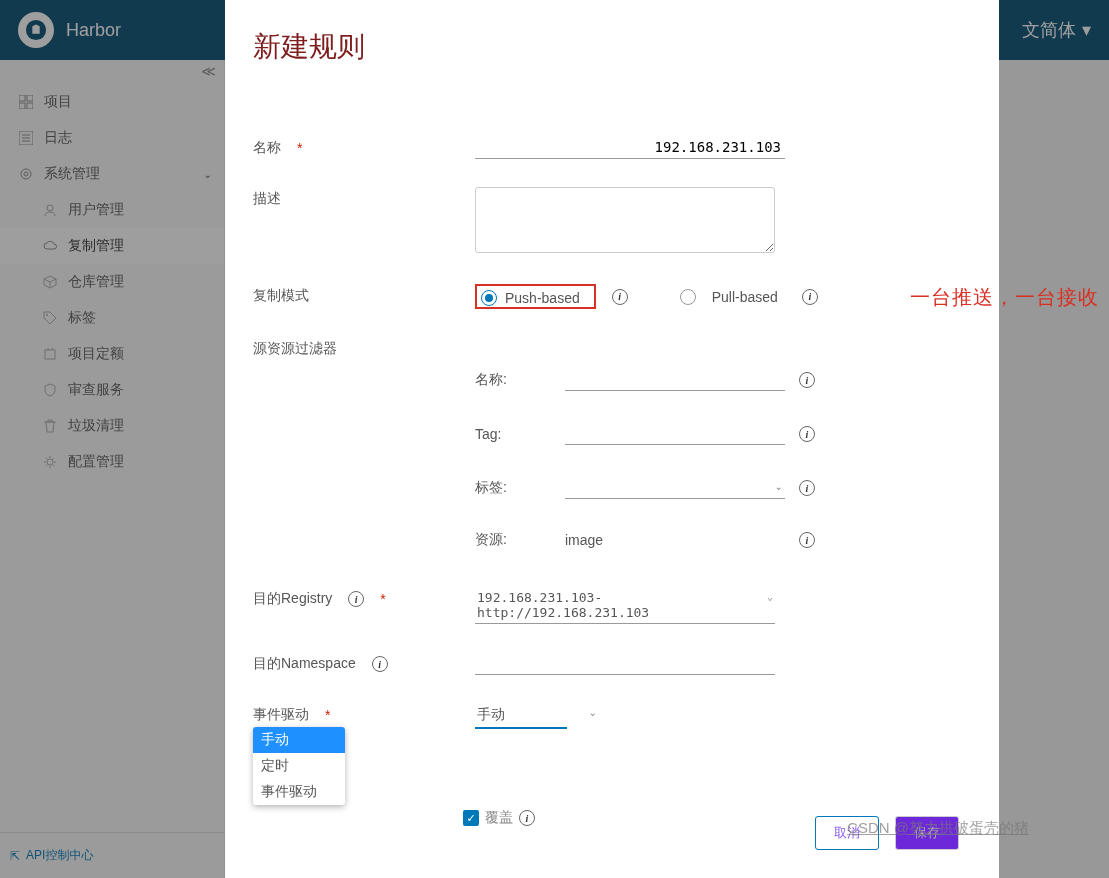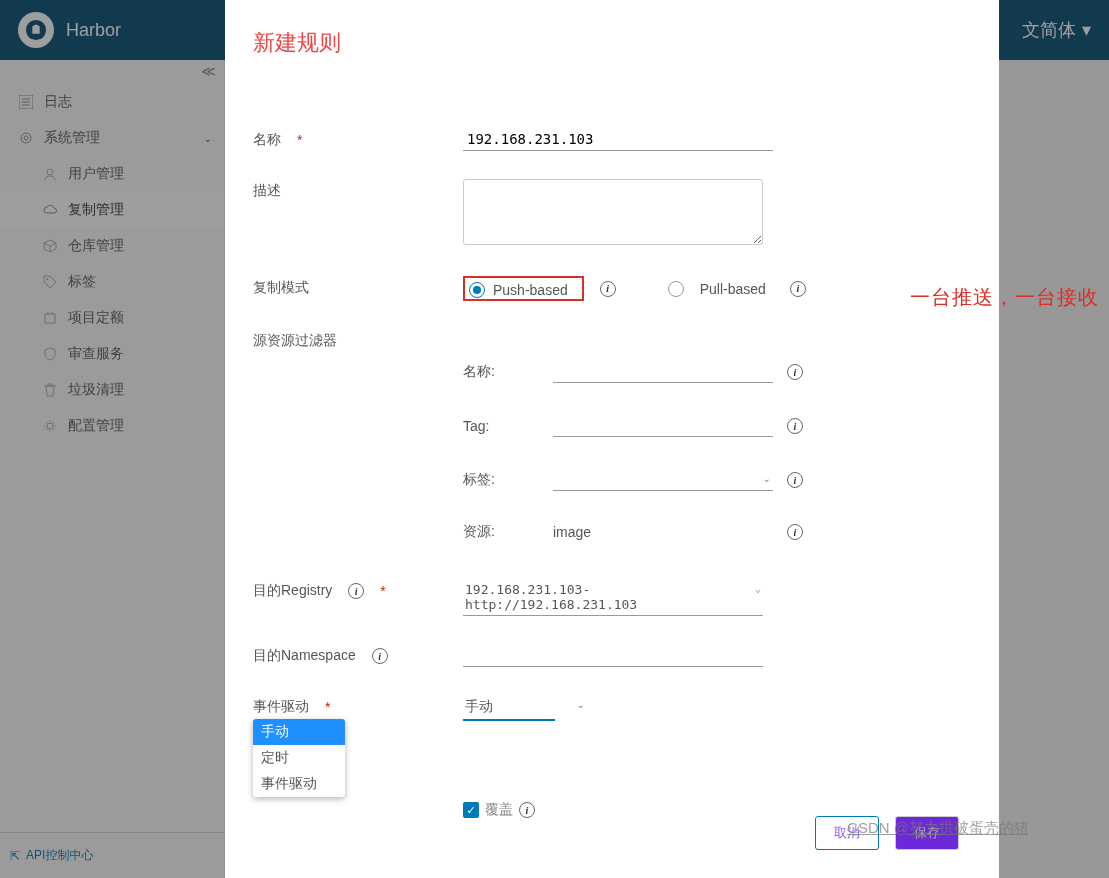--- a/index.html
+++ b/index.html
@@ -12,26 +12,26 @@
 .sidebar { width: 225px; background: #fafafa; border-right: 1px solid #e6e6e6; padding-top: 24px; position: relative; }
 .collapse-ind { position: absolute; top: 3px; right: 8px; color: #888; font-size: 14px; }
 .nav-item { display: flex; align-items: center; padding: 9px 12px 9px 18px; color: #565656; cursor: pointer; font-size: 14px; }
 .nav-item.sub { padding-left: 42px; }
 .nav-item.active { background: #fff; color: #313131; }
 .nav-icon { width: 16px; height: 16px; margin-right: 10px; display: inline-flex; align-items: center; justify-content: center; }
 .nav-caret { margin-left: auto; font-size: 10px; }
 .footer-link { position: absolute; left: 0; bottom: 0; width: 225px; padding: 14px 10px; border-top: 1px solid #d9d9d9; color: #0079b8; font-size: 12px; display: flex; align-items: center; gap: 6px; }
 .overlay { position: absolute; inset: 0; background: rgba(40,40,40,0.45); z-index: 5; }
 .modal { position: absolute; top: 0; left: 225px; width: 774px; height: 878px; background: #fff; z-index: 10; padding: 28px 40px 20px 28px; }
-.modal-title { font-size: 22px; color: #ef4444; margin-bottom: 70px; }
-.form-row { display: flex; align-items: flex-start; margin-bottom: 28px; }
+.modal-title { font-size: 28px; color: #7f1d1d; margin-bottom: 70px; }
+.form-row { display: flex; align-items: flex-start; margin-bottom: 28px; gap: 12px; }
 .form-label { width: 210px; font-size: 14px; color: #565656; padding-top: 3px; display: flex; align-items: center; gap: 6px; }
 .req { color: #c92100; }
 .form-field { flex: 1; }
-.underline-input { border: none; border-bottom: 1px solid #9a9a9a; padding: 3px 4px; font-size: 14px; width: 310px; font-family: Consolas, monospace; text-align: left; outline: none; }
+.underline-input { border: none; border-bottom: 1px solid #9a9a9a; padding: 3px 4px; font-size: 14px; width: 310px; font-family: Consolas, monospace; text-align: right; outline: none; }
 .textarea { width: 300px; height: 66px; border: 1px solid #ccc; border-radius: 3px; resize: both; padding: 4px; font-family: inherit; }
 .radio-row { display: flex; align-items: center; gap: 16px; }
 .radio { width: 16px; height: 16px; border-radius: 50%; border: 1px solid #0079b8; display: inline-flex; align-items: center; justify-content: center; }
 .radio.checked::after { content: ""; width: 8px; height: 8px; border-radius: 50%; background: #0079b8; }
 .radio.unchecked { border-color: #999; }
 .info-icon { width: 16px; height: 16px; border: 1px solid #666; border-radius: 50%; display: inline-flex; align-items: center; justify-content: center; font-size: 10px; font-style: italic; font-family: serif; font-weight: bold; color: #333; }
 .push-highlight { border: 2px solid #d93025; padding: 4px 14px 1px 4px; display: inline-flex; align-items: center; gap: 8px; }
 .filter-row { display: flex; align-items: center; margin-bottom: 18px; margin-top: 32px; }
 .filter-label { width: 90px; }
 .filter-input { border: none; border-bottom: 1px solid #9a9a9a; width: 220px; height: 22px; outline: none; }
@@ -69,20 +69,31 @@
     <span>▾</span>
   </div>
 </div>
 
 <div class="main">
   <div class="sidebar">
     <span class="collapse-ind">≪</span>
     <div class="nav-item">
       <span class="nav-icon">
           <svg width="14" height="14" viewBox="0 0 14 14">
+            <rect x="0" y="0" width="6" height="6" fill="none" stroke="#888"></rect>
+            <rect x="8" y="0" width="6" height="6" fill="none" stroke="#888"></rect>
+            <rect x="0" y="8" width="6" height="6" fill="none" stroke="#888"></rect>
+            <rect x="8" y="8" width="6" height="6" fill="none" stroke="#888"></rect>
+          </svg>
+        </span>
+      <span>项目</span>
+    </div>
+    <div class="nav-item">
+      <span class="nav-icon">
+          <svg width="14" height="14" viewBox="0 0 14 14">
             <rect x="0" y="0" width="14" height="14" fill="none" stroke="#888"></rect>
             <line x1="3" y1="4" x2="11" y2="4" stroke="#888"></line>
             <line x1="3" y1="7" x2="11" y2="7" stroke="#888"></line>
             <line x1="3" y1="10" x2="11" y2="10" stroke="#888"></line>
           </svg>
         </span>
       <span>日志</span>
     </div>
     <div class="nav-item">
       <span class="nav-icon">

